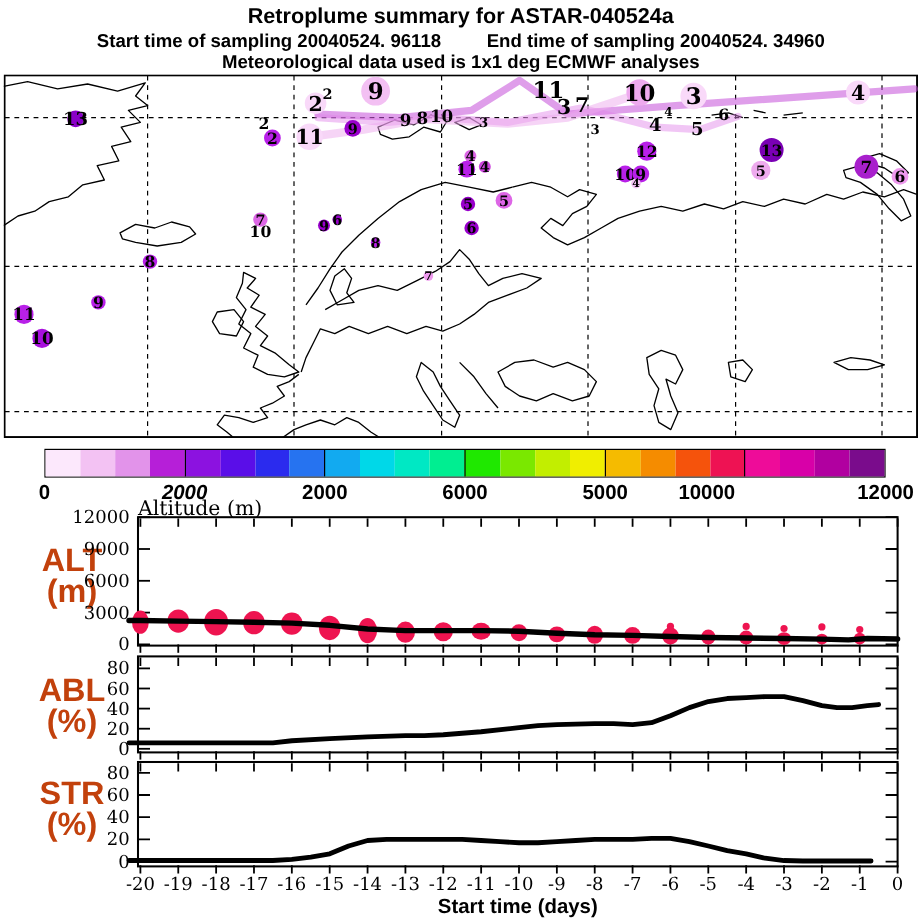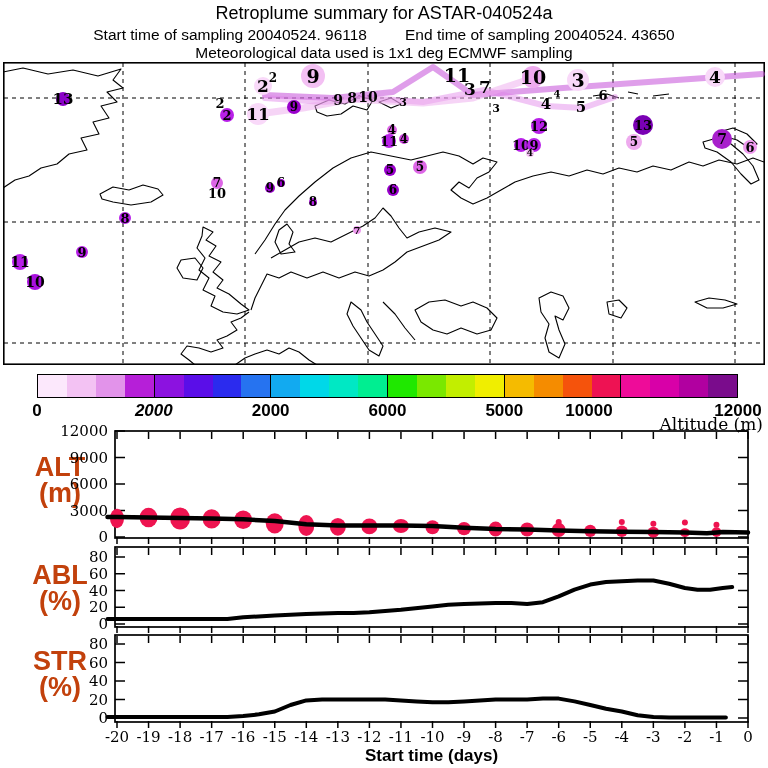--- a/index.html
+++ b/index.html
@@ -1,38 +1,38 @@
 <!DOCTYPE html>
 <html><head>
 <meta charset="utf-8">
 <style>
   html,body{margin:0;padding:0;width:768px;height:768px;background:#fff;overflow:hidden;}
   body{font-family:"Liberation Sans",sans-serif;position:relative;}
-  .hdr{position:absolute;left:0;width:768px;text-align:center;font-weight:normal;color:#000;}
+  .hdr{position:absolute;left:0;width:768px;text-align:center;font-weight:bold;color:#000;}
   #hdr1{top:3px;font-size:18px;}
   #hdr2{top:26px;font-size:15.5px;}
   #hdr2 .gap{display:inline-block;width:38px;}
   #hdr3{top:44px;font-size:15.5px;}
   #map-wrap{position:absolute;left:3px;top:62px;width:762px;height:303px;}
   #colorbar{position:absolute;left:37px;top:374px;width:701px;height:24px;display:flex;border:1.6px solid #000;box-sizing:border-box;}
   #colorbar div{height:100%;}
   .cb-div{border-left:1.8px solid #000;box-sizing:border-box;}
   #cb-labels{position:absolute;left:0;top:401px;width:768px;height:18px;}
   #cb-labels span{position:absolute;transform:translateX(-50%);font-weight:bold;font-size:17px;}
-  #cb-title{position:absolute;left:130px;top:414px;width:633px;text-align:right;font-family:"DejaVu Serif",serif;font-size:17px;}
+  #cb-title{position:absolute;left:115px;top:414px;width:633px;text-align:left;font-family:"DejaVu Serif",serif;font-size:17px;}
   .axislabel{position:absolute;left:10px;width:100px;text-align:center;font-weight:bold;font-size:27px;line-height:26px;color:#c2410c;}
   #charts-svg{position:absolute;left:0;top:0;width:768px;height:768px;}
   #xtitle{position:absolute;left:115px;top:746px;width:633px;text-align:center;font-weight:bold;font-size:17px;}
 </style>
 </head>
 <body>
 
 <div class="hdr" id="hdr1">Retroplume summary for ASTAR-040524a</div>
-<div class="hdr" id="hdr2"><span>Start time of sampling 20040524. 96118</span><span class="gap"></span><span>End time of sampling 20040524. 43650</span></div>
-<div class="hdr" id="hdr3">Meteorological data used is 1x1 deg ECMWF sampling</div>
+<div class="hdr" id="hdr2"><span>Start time of sampling 20040524. 96118</span><span class="gap"></span><span>End time of sampling 20040524. 34960</span></div>
+<div class="hdr" id="hdr3">Meteorological data used is 1x1 deg ECMWF analyses</div>
 
 <div id="map-wrap">
   <svg width="762" height="303" viewBox="0 0 762 303">
     <rect x="0.8" y="0.8" width="760.4" height="301.4" fill="#fff" stroke="#000" stroke-width="1.6"></rect>
     <g stroke="#000" stroke-width="1" stroke-dasharray="4,4">
       <line x1="1" y1="36" x2="761" y2="36"></line>
         <line x1="1" y1="160" x2="761" y2="160"></line>
         <line x1="1" y1="281" x2="761" y2="281"></line>
       <line x1="120" y1="1" x2="120" y2="302"></line>
         <line x1="242" y1="1" x2="242" y2="302"></line>

